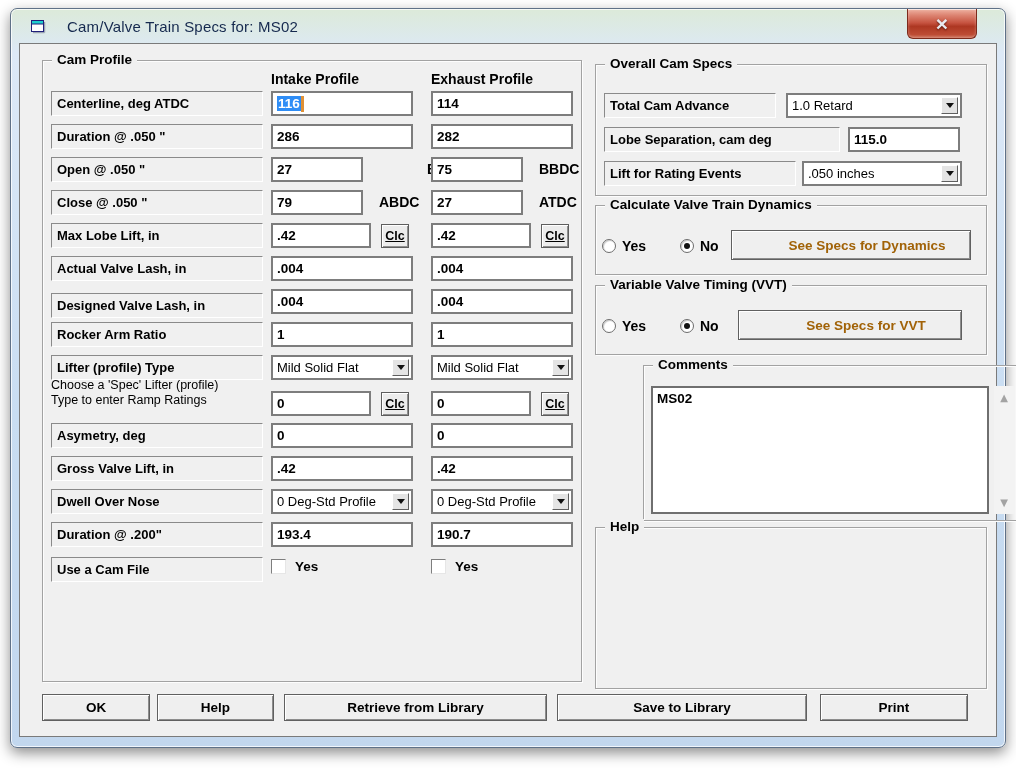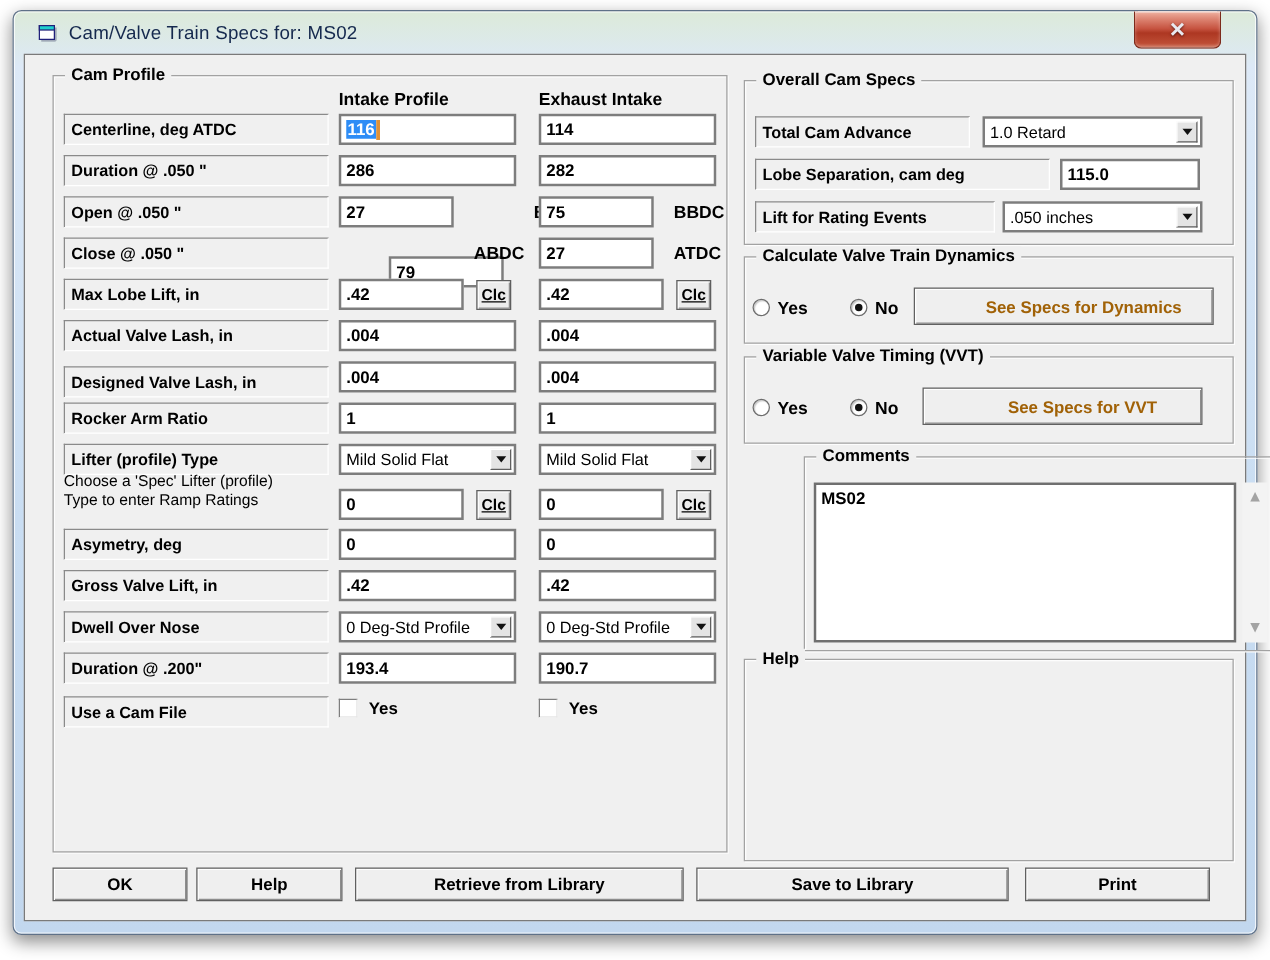--- a/index.html
+++ b/index.html
@@ -8,21 +8,21 @@
     width:1016px; height:768px; background:#ffffff; overflow:hidden; position:relative;
     font-family:"Liberation Sans", sans-serif; color:#000;
   }
   
   .window {
     position:absolute; left:10px; top:8px; width:996px; height:740px;
     border-radius:7px; border:1px solid #5f7188;
     background:linear-gradient(180deg,#f2f7fd 0%,#dcead9 0%,#dde9f7 6%,#c9ddf2 55%,#c2d7ee 100%);
     box-shadow:0 5px 14px rgba(0,0,0,.45), inset 0 0 0 1px rgba(255,255,255,.75);
   }
-  .titlebar { position:absolute; left:0; top:0; right:0; height:34px; display:flex; align-items:center; gap:9px; padding-left:17px; }
+  .titlebar { position:absolute; left:0; top:0; right:0; height:34px; display:flex; align-items:center; gap:21px; padding-left:17px; }
   .title-text { font-size:15px; color:#15294e; letter-spacing:.2px; }
   .close-btn {
     position:absolute; top:0; right:28px; width:70px; height:30px;
     border:1px solid #7c2a1b; border-top:none; border-radius:0 0 6px 6px;
     background:linear-gradient(180deg,#efb2a2 0%,#dc8371 22%,#c65340 48%,#ad3722 60%,#bd4c34 88%,#d0765f 100%);
     box-shadow:inset 0 1px 0 rgba(255,255,255,.65), inset 0 0 3px rgba(255,255,255,.35);
     display:flex; align-items:center; justify-content:center;
     color:#e9eaf0; font-size:21px; font-weight:bold; line-height:1;
     text-shadow:0 1px 2px rgba(60,10,5,.8); cursor:pointer;
   }
@@ -113,41 +113,41 @@
   <div class="close-btn">
     <span>×</span>
   </div>
 
   <div class="client">
 
     <div class="grp" style="left:22px; top:16px; width:540px; height:622px;">
       <span class="grp-title">Cam Profile</span>
 
       <div class="colhead" style="left:228px; top:10px;">Intake Profile</div>
-      <div class="colhead" style="left:388px; top:10px;">Exhaust Intake</div>
+      <div class="colhead" style="left:388px; top:10px;">Exhaust Profile</div>
 
       <div class="lblbox" style="top:30px;">Centerline, deg ATDC</div>
       <div class="tin selfield c2" style="top:30px;">
         <span class="sel">116</span>
           <span class="caret"></span>
       </div>
       <input class="tin c3" style="top: 30px;" value="114">
 
       <div class="lblbox" style="top:63px;">Duration @ .050 "</div>
       <input class="tin c2" style="top: 63px;" value="286">
       <input class="tin c3" style="top: 63px;" value="282">
 
       <div class="lblbox" style="top:96px;">Open @ .050 "</div>
       <input class="tin narrow c2" style="top: 96px;" value="27">
       <span class="suffix" style="left:336px; top:100px;padding-left:48px;">BTDC</span>
       <input class="tin narrow c3" style="top: 96px;" value="75">
       <span class="suffix" style="left:496px; top:100px;">BBDC</span>
 
       <div class="lblbox" style="top:129px;">Close @ .050 "</div>
-      <input class="tin narrow c2" style="top: 144px; margin-left: 40px;" value="79">
+      <input class="tin narrow c2" style="top: 129px;" value="79">
       <span class="suffix" style="left:336px; top:133px;">ABDC</span>
       <input class="tin narrow c3" style="top: 129px;" value="27">
       <span class="suffix" style="left:496px; top:133px;">ATDC</span>
 
       <div class="lblbox" style="top:162px;">Max Lobe Lift, in</div>
       <input class="tin mid c2" style="top: 162px;" value=".42">
       <button class="clc" style="left:338px; top:163px;">Clc</button>
       <input class="tin mid c3" style="top: 162px;" value=".42">
       <button class="clc" style="left:498px; top:163px;">Clc</button>
 

